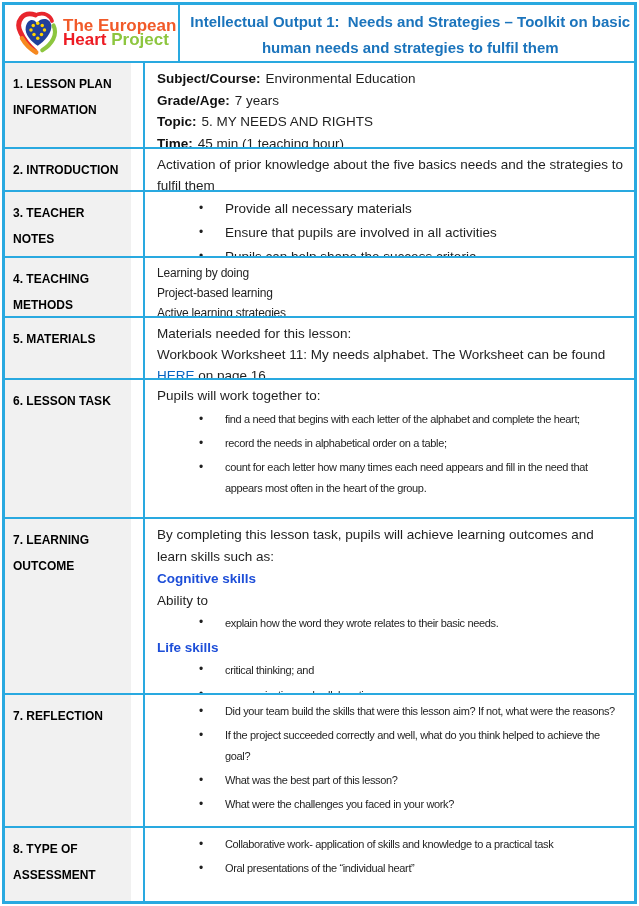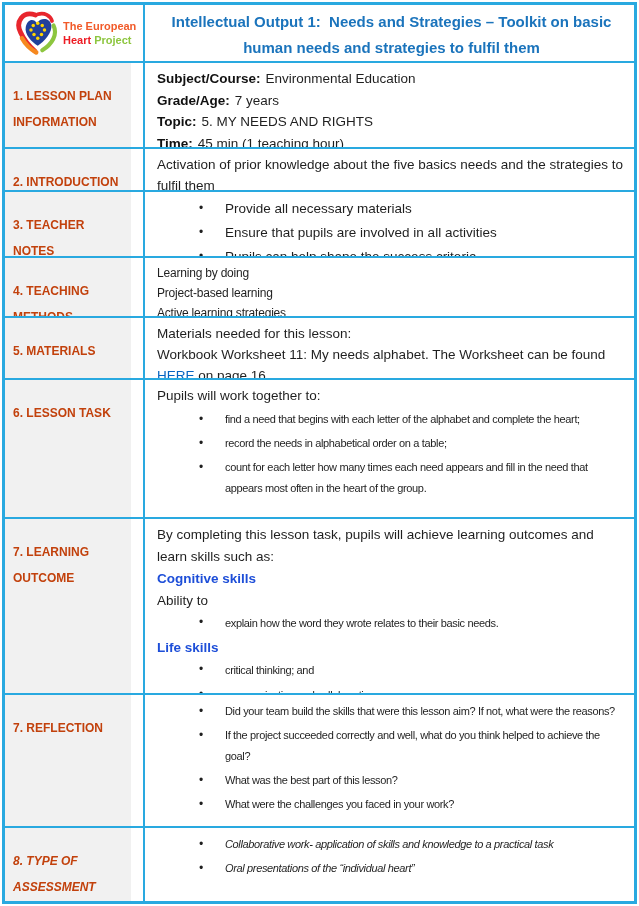--- a/index.html
+++ b/index.html
@@ -3,36 +3,36 @@
 <meta charset="utf-8">
 <style>
   * { margin:0; padding:0; box-sizing:border-box; }
   body { background:#fff; font-family:"Liberation Sans", sans-serif; color:#1f1f1f; }
   .page { position:relative; width:639px; height:906px; background:#fff; overflow:hidden; }
   .doc-table {
     position:absolute; left:2px; top:2px; width:635px; height:902px;
     border:3px solid #29A9E0; display:flex; flex-direction:column; background:#fff;
   }
   .row { display:flex; border-bottom:2px solid #29A9E0; overflow:hidden; }
-  .row:last-child { border-bottom:none; flex:1;font-style:italic; }
+  .row:last-child { border-bottom:none; flex:1; }
   .h-header{height:58px} .h-info{height:86px} .h-intro{height:43px} .h-notes{height:66px}
   .h-methods{height:60px} .h-materials{height:62px} .h-task{height:139px}
   .h-outcome{height:176px} .h-reflection{height:133px}
 
   .cell-label { flex:0 0 140px; width:140px; border-right:2px solid #29A9E0; background:#fff; overflow:hidden; }
   .label-shade {
     background:#F1F1F1; height:100%; margin-right:12px;
-    padding:20px 4px 0 8px; font-weight:bold; font-size:12px; line-height:26px; color:#c2410c;
+    padding:8px 4px 0 8px; font-weight:bold; font-size:12px; line-height:26px; color:#000000;
   }
   .cell-content { flex:1; padding:5px 10px 0 12px; font-size:13.5px; line-height:21px; overflow:hidden; }
 
   
   .cell-logo { flex:0 0 140px; border-right:2px solid #29A9E0; display:flex; align-items:center; padding:4px 2px 4px 8px; background:#fff; }
   .logo-mark { flex:0 0 48px; }
-  .logo-text { margin-left:2px; font-weight:bold; font-size:11px; line-height:14px; white-space:nowrap; }
+  .logo-text { margin-left:2px; font-weight:bold; font-size:17px; line-height:14px; white-space:nowrap; }
   .logo-l1 { color:#F15A29; }
   .logo-heart { color:#ED1C24; } .logo-project { color:#8DC63F; }
   .cell-title { flex:1; padding:4px 6px 0 10px; display:flex; flex-direction:column; justify-content:center; }
   .title-line { color:#1B74BC; font-weight:bold; font-size:15px; line-height:26px; white-space:pre;text-align:center; }
 
   
   .fline { line-height:21.5px; }
   .fline b { color:#111; }
   .fline .fval { margin-left:5px; }
   .colon-blue { color:#1F7AC3; font-weight:bold; }

